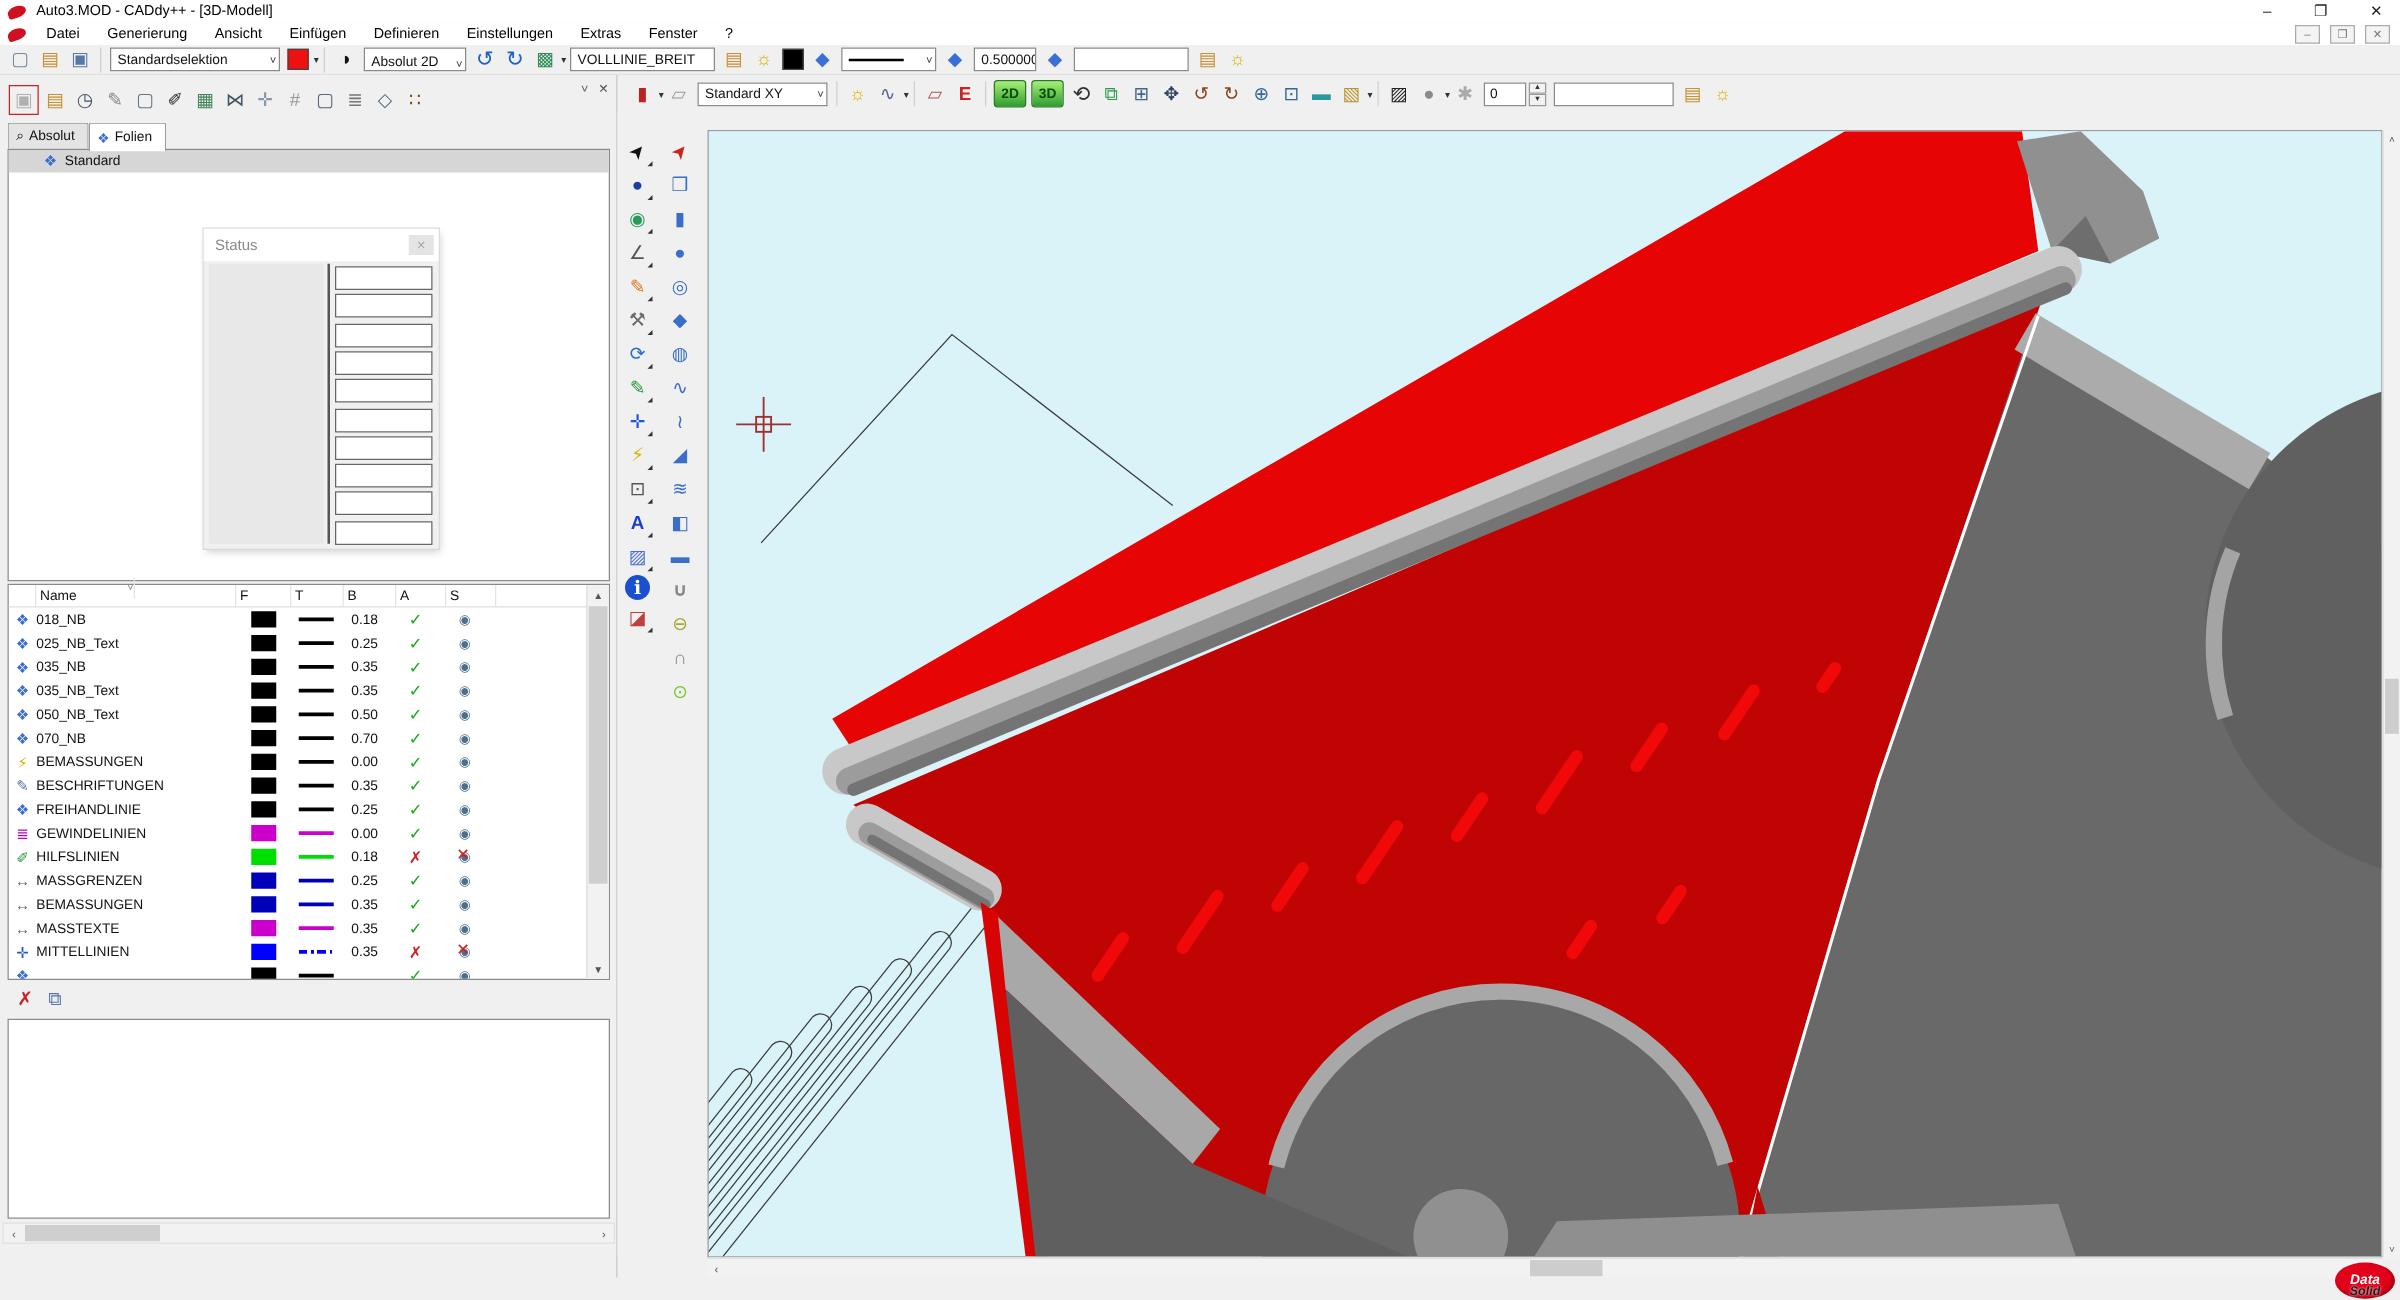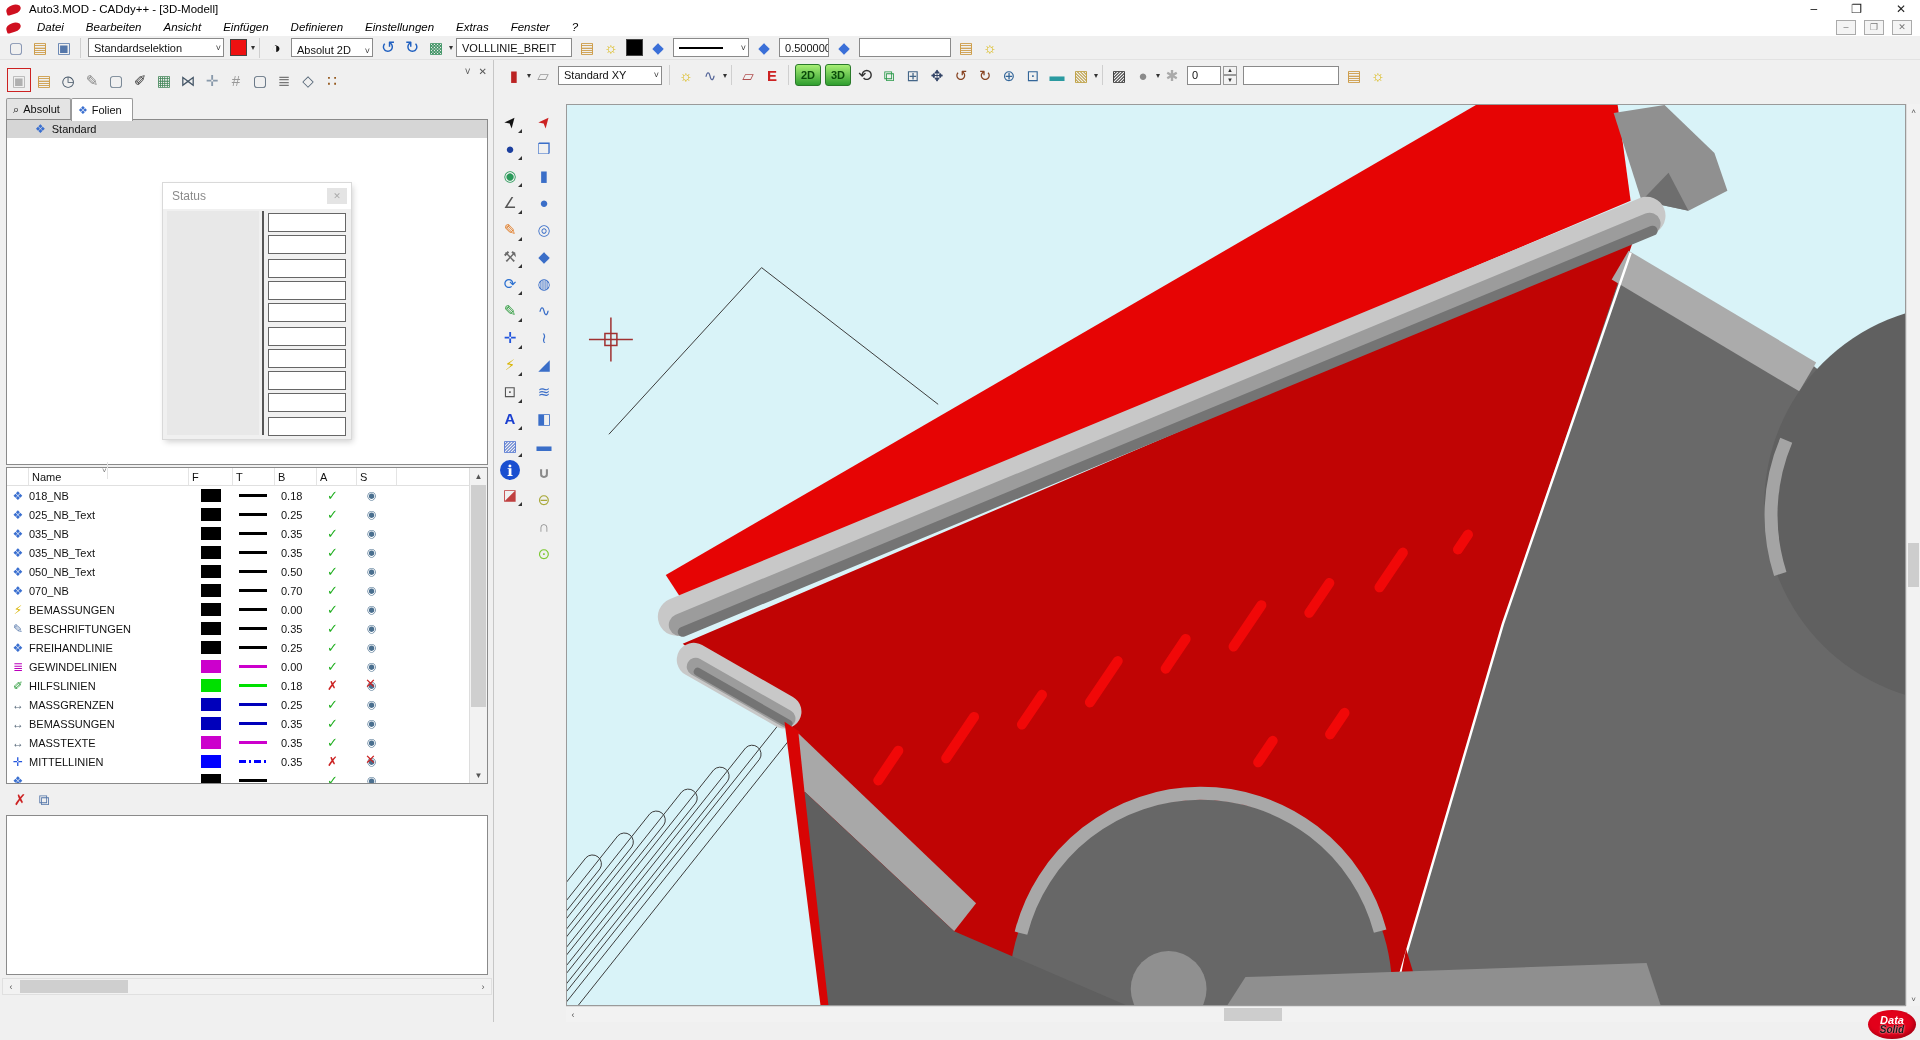--- a/index.html
+++ b/index.html
@@ -9,21 +9,21 @@
   
   .titlebar{position:absolute;left:0;top:0;width:1920px;height:18px;background:#ffffff;
             display:flex;align-items:center;padding-left:6px;box-sizing:border-box;}
   .caddy-icon{width:15px;height:9px;background:#cf1020;border-radius:60% 60% 60% 20%;
               transform:rotate(-18deg);display:inline-block;margin-right:8px;}
   .titletext{font-size:11.5px;color:#000;}
   .winbtns{margin-left:auto;display:flex;gap:34px;padding-right:14px;font-size:12px;color:#222;}
   .winbtns span{cursor:default;}
   .menubar{position:absolute;left:0;top:18px;width:1920px;height:18px;background:#ffffff;
            display:flex;align-items:center;padding-left:6px;box-sizing:border-box;}
-  .menuitems{display:flex;gap:22px;margin-left:8px;font-size:11.5px;color:#000;font-style:italic;}
+  .menuitems{display:flex;gap:22px;margin-left:8px;font-size:11.5px;color:#000;}
   .mdibtns{margin-left:auto;display:flex;gap:8px;padding-right:8px;}
   .mdibtns span{width:18px;height:13px;border:1px solid #aaa;background:#f4f4f4;color:#777;
                 font-size:9px;display:flex;align-items:center;justify-content:center;}
   
   .toolbar1{position:absolute;left:0;top:36px;width:1920px;height:24px;background:#f0f0f0;
             display:flex;align-items:center;padding-left:4px;box-sizing:border-box;
             border-bottom:1px solid #e2e2e2;}
   .toolbar2{position:absolute;left:494px;top:60px;width:1426px;height:30px;background:#f0f0f0;
             display:flex;align-items:center;padding-left:8px;box-sizing:border-box;}
   .tb-icon{width:22px;height:22px;display:inline-flex;align-items:center;justify-content:center;
@@ -126,21 +126,21 @@
                  justify-content:center;font-size:9px;color:#555;}
   .hscroll .hthumb{position:absolute;left:658px;top:1px;width:58px;height:13px;background:#cdcdcd;}
   
   .statusbar{position:absolute;left:0;top:1022px;width:1920px;height:18px;background:#f0f0f0;
              border-top:1px solid #d8d8d8;font-size:11px;}
   .sbcell{position:absolute;top:1px;height:15px;border:1px solid #c2c2c2;border-top-color:#9a9a9a;
           border-left-color:#9a9a9a;background:#f0f0f0;display:flex;align-items:center;padding-left:5px;
           box-sizing:border-box;}
   .logo{position:absolute;right:4px;top:1010px;width:48px;height:29px;background:#e2001a;
         border-radius:50%;z-index:5;display:flex;flex-direction:column;align-items:center;
-        justify-content:center;line-height:1;box-shadow:inset -2px -2px 4px rgba(0,0,0,.25);}
+        justify-content:flex-end;line-height:1;box-shadow:inset -2px -2px 4px rgba(0,0,0,.25);}
   .logo .l1{color:#fff;font-weight:bold;font-style:italic;font-size:11px;}
   .logo .l2{color:#1a1a1a;font-weight:bold;font-style:italic;font-size:10px;margin-top:-1px;
             text-shadow:0 0 2px #fff;}
 </style>
 </head>
 <body>
 
 <div class="app">
 
   <div class="titlebar">
@@ -150,21 +150,21 @@
       <span>–</span>
       <span>❐</span>
       <span>✕</span>
     </span>
   </div>
 
   <div class="menubar">
     <span class="caddy-icon"></span>
     <span class="menuitems">
         <span>Datei</span>
-        <span>Bearbeiten</span>
+        <span>Generierung</span>
         <span>Ansicht</span>
         <span>Einfügen</span>
         <span>Definieren</span>
         <span>Einstellungen</span>
         <span>Extras</span>
         <span>Fenster</span>
         <span>?</span>
       </span>
     <span class="mdibtns">
       <span>–</span>

